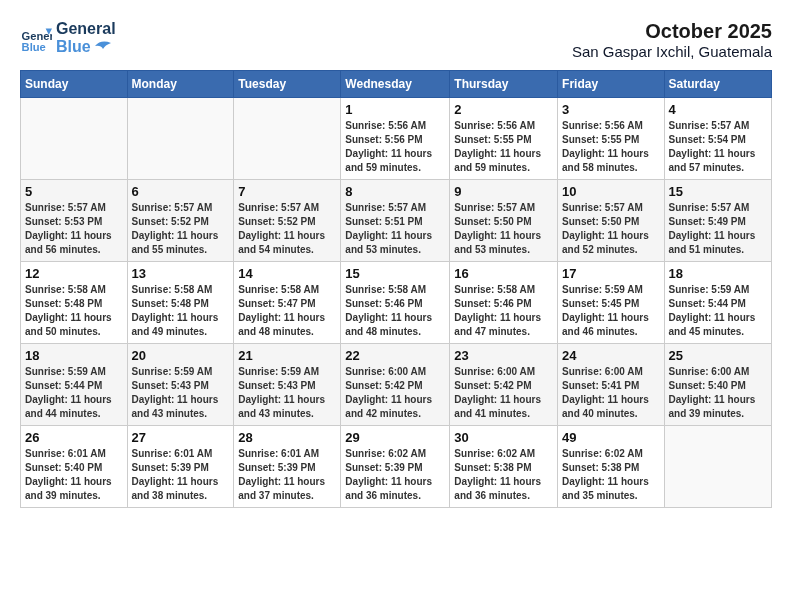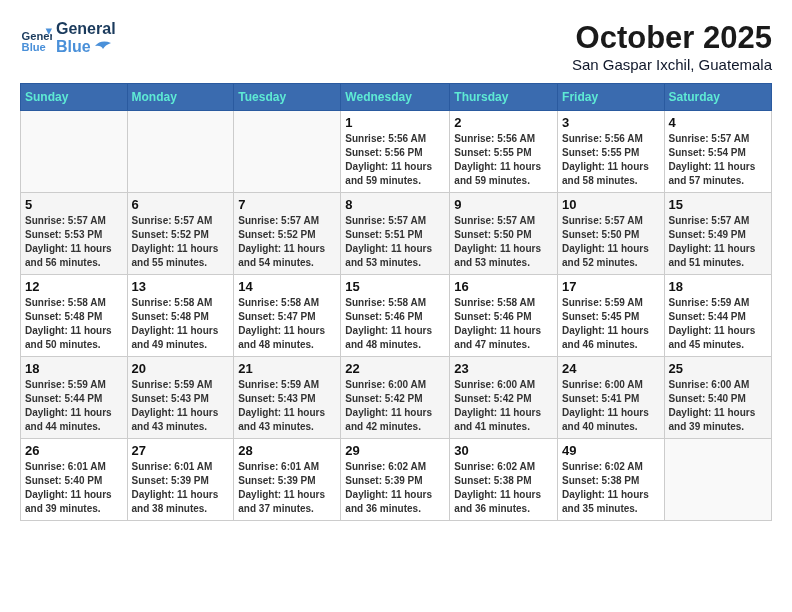--- a/index.html
+++ b/index.html
@@ -22,36 +22,36 @@
     }
     .logo-icon {
       width: 32px;
       height: 32px;
       margin-right: 4px;
     }
     .title-block {
       text-align: right;
     }
     .month-title {
-      font-size: 31px;
+      font-size: 20px;
       font-weight: bold;
       color: #1a1a1a;
     }
     .subtitle {
       font-size: 15px;
       color: #0f172a;
     }
     table {
       width: 100%;
       border-collapse: collapse;
       font-size: 11px;
     }
     thead tr th {
       background-color: #3a6baf;
-      color: #5eead4;
+      color: #ffffff;
       padding: 6px 4px;
       text-align: left;
       font-size: 12px;
       font-weight: bold;
       border: 1px solid #2a5a9f;
     }
     tbody tr td {
       border: 1px solid #ccc;
       vertical-align: top;
       padding: 4px;

